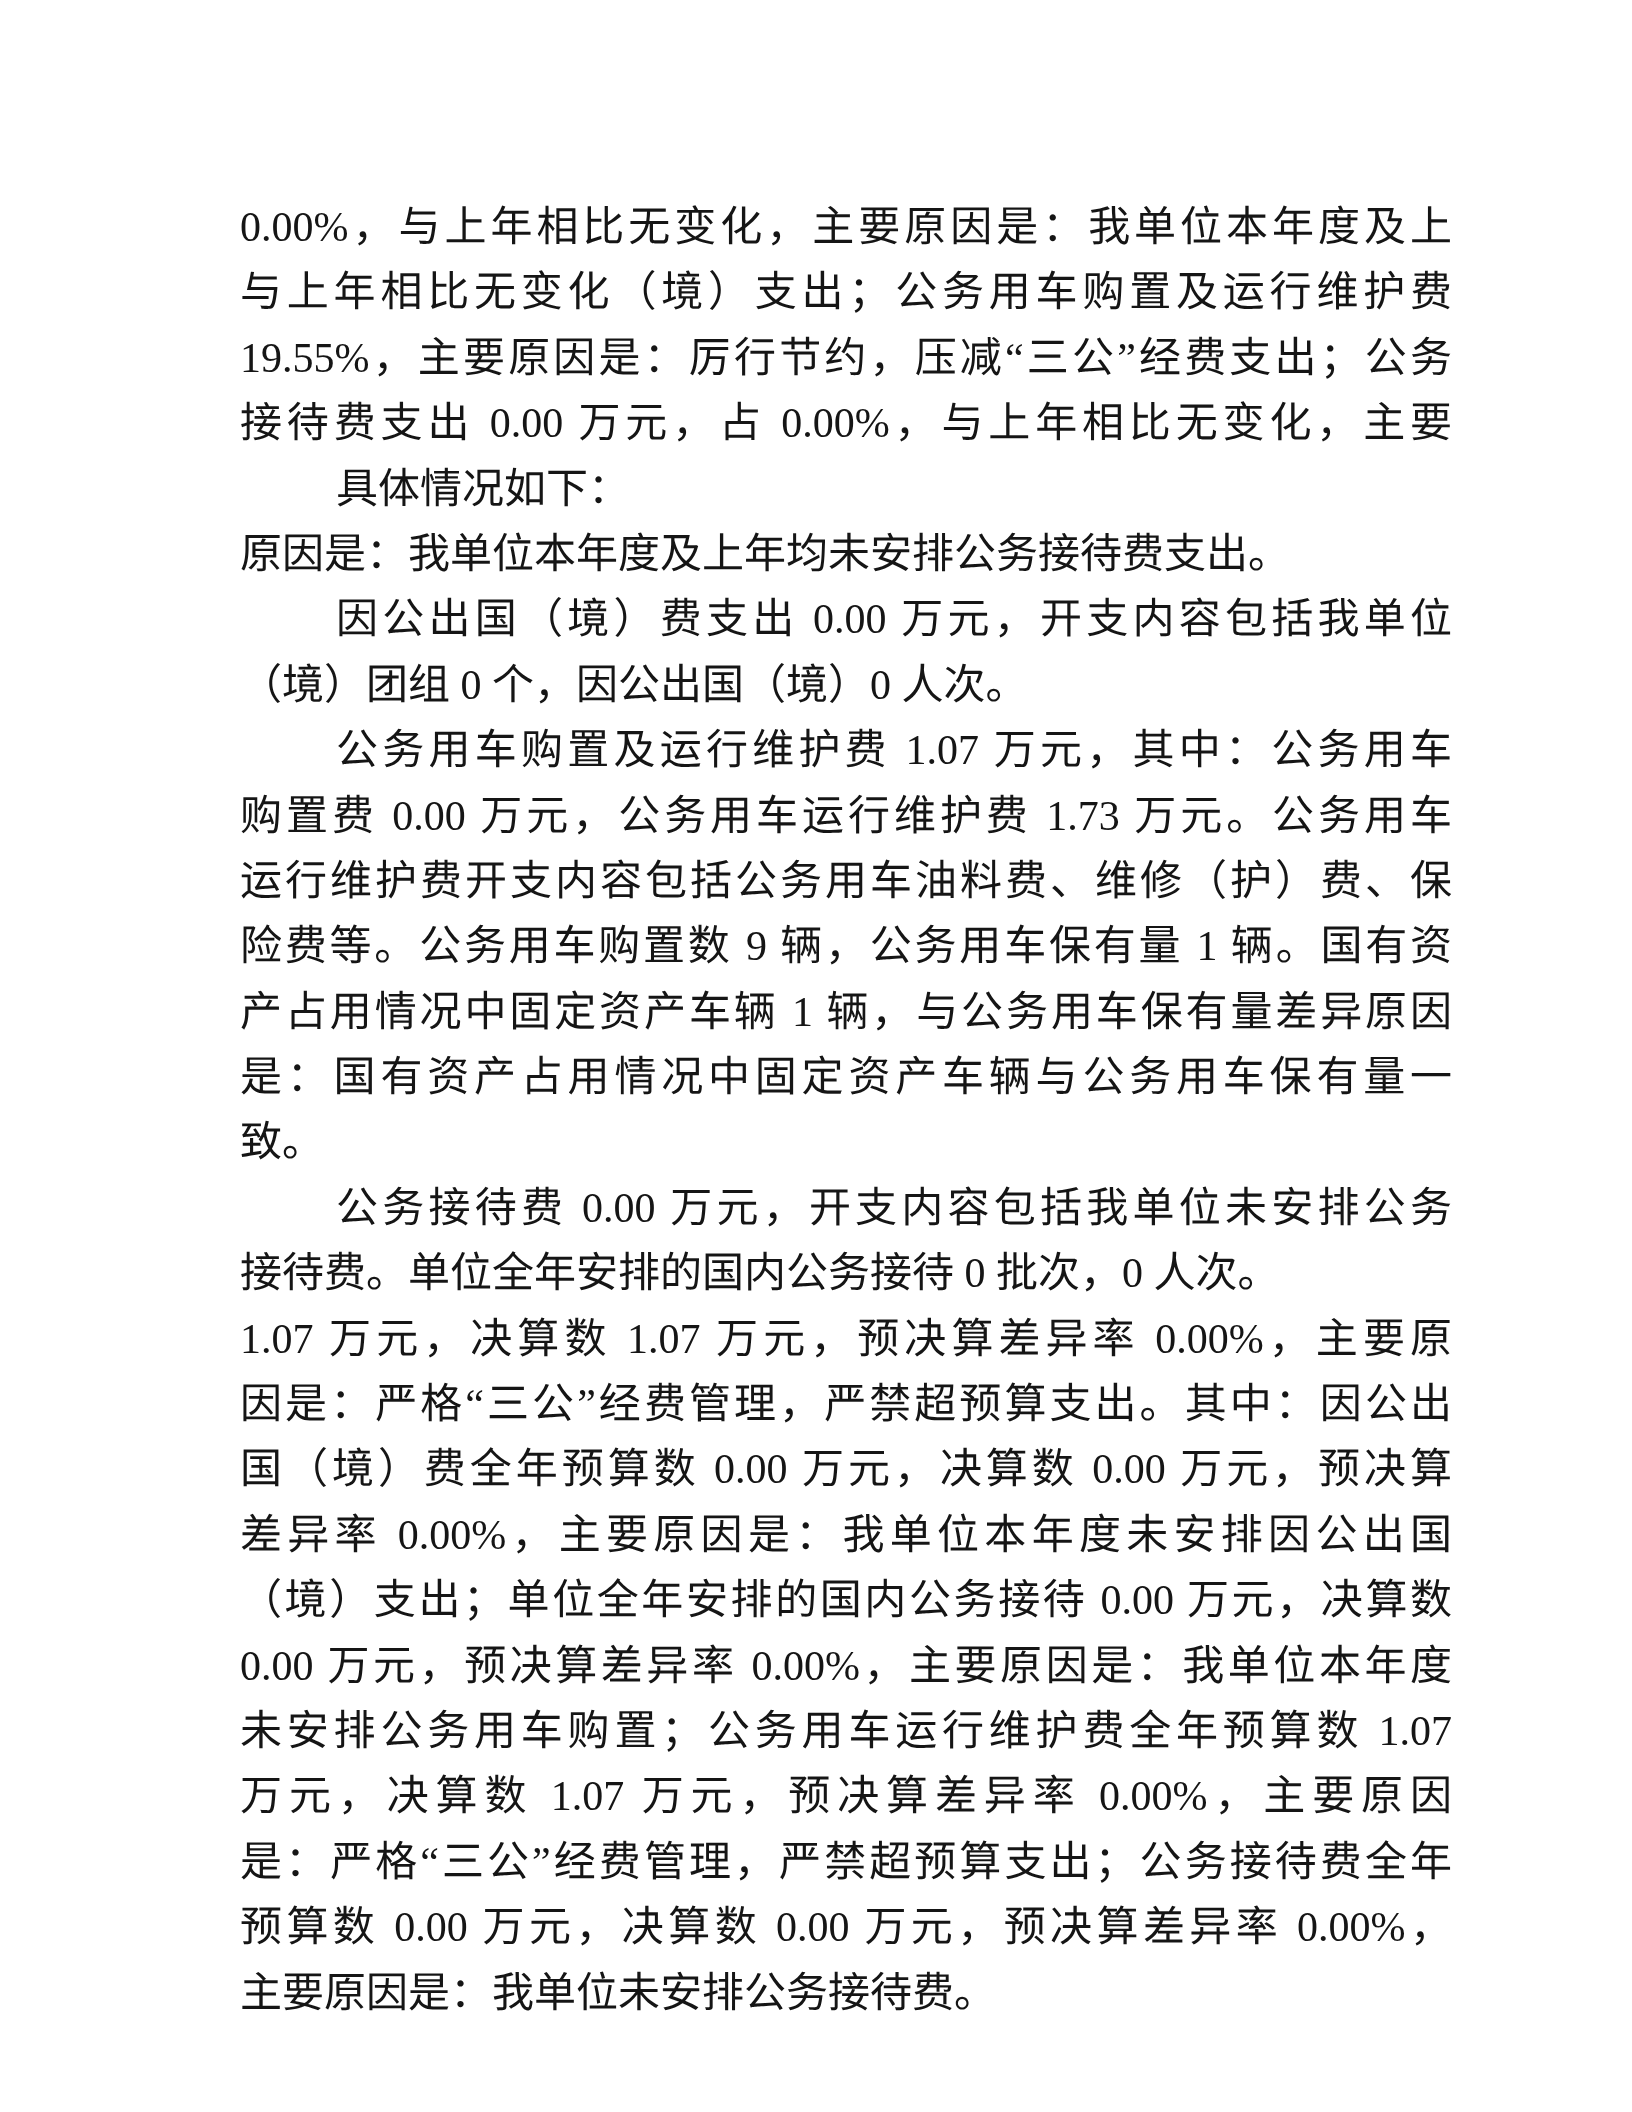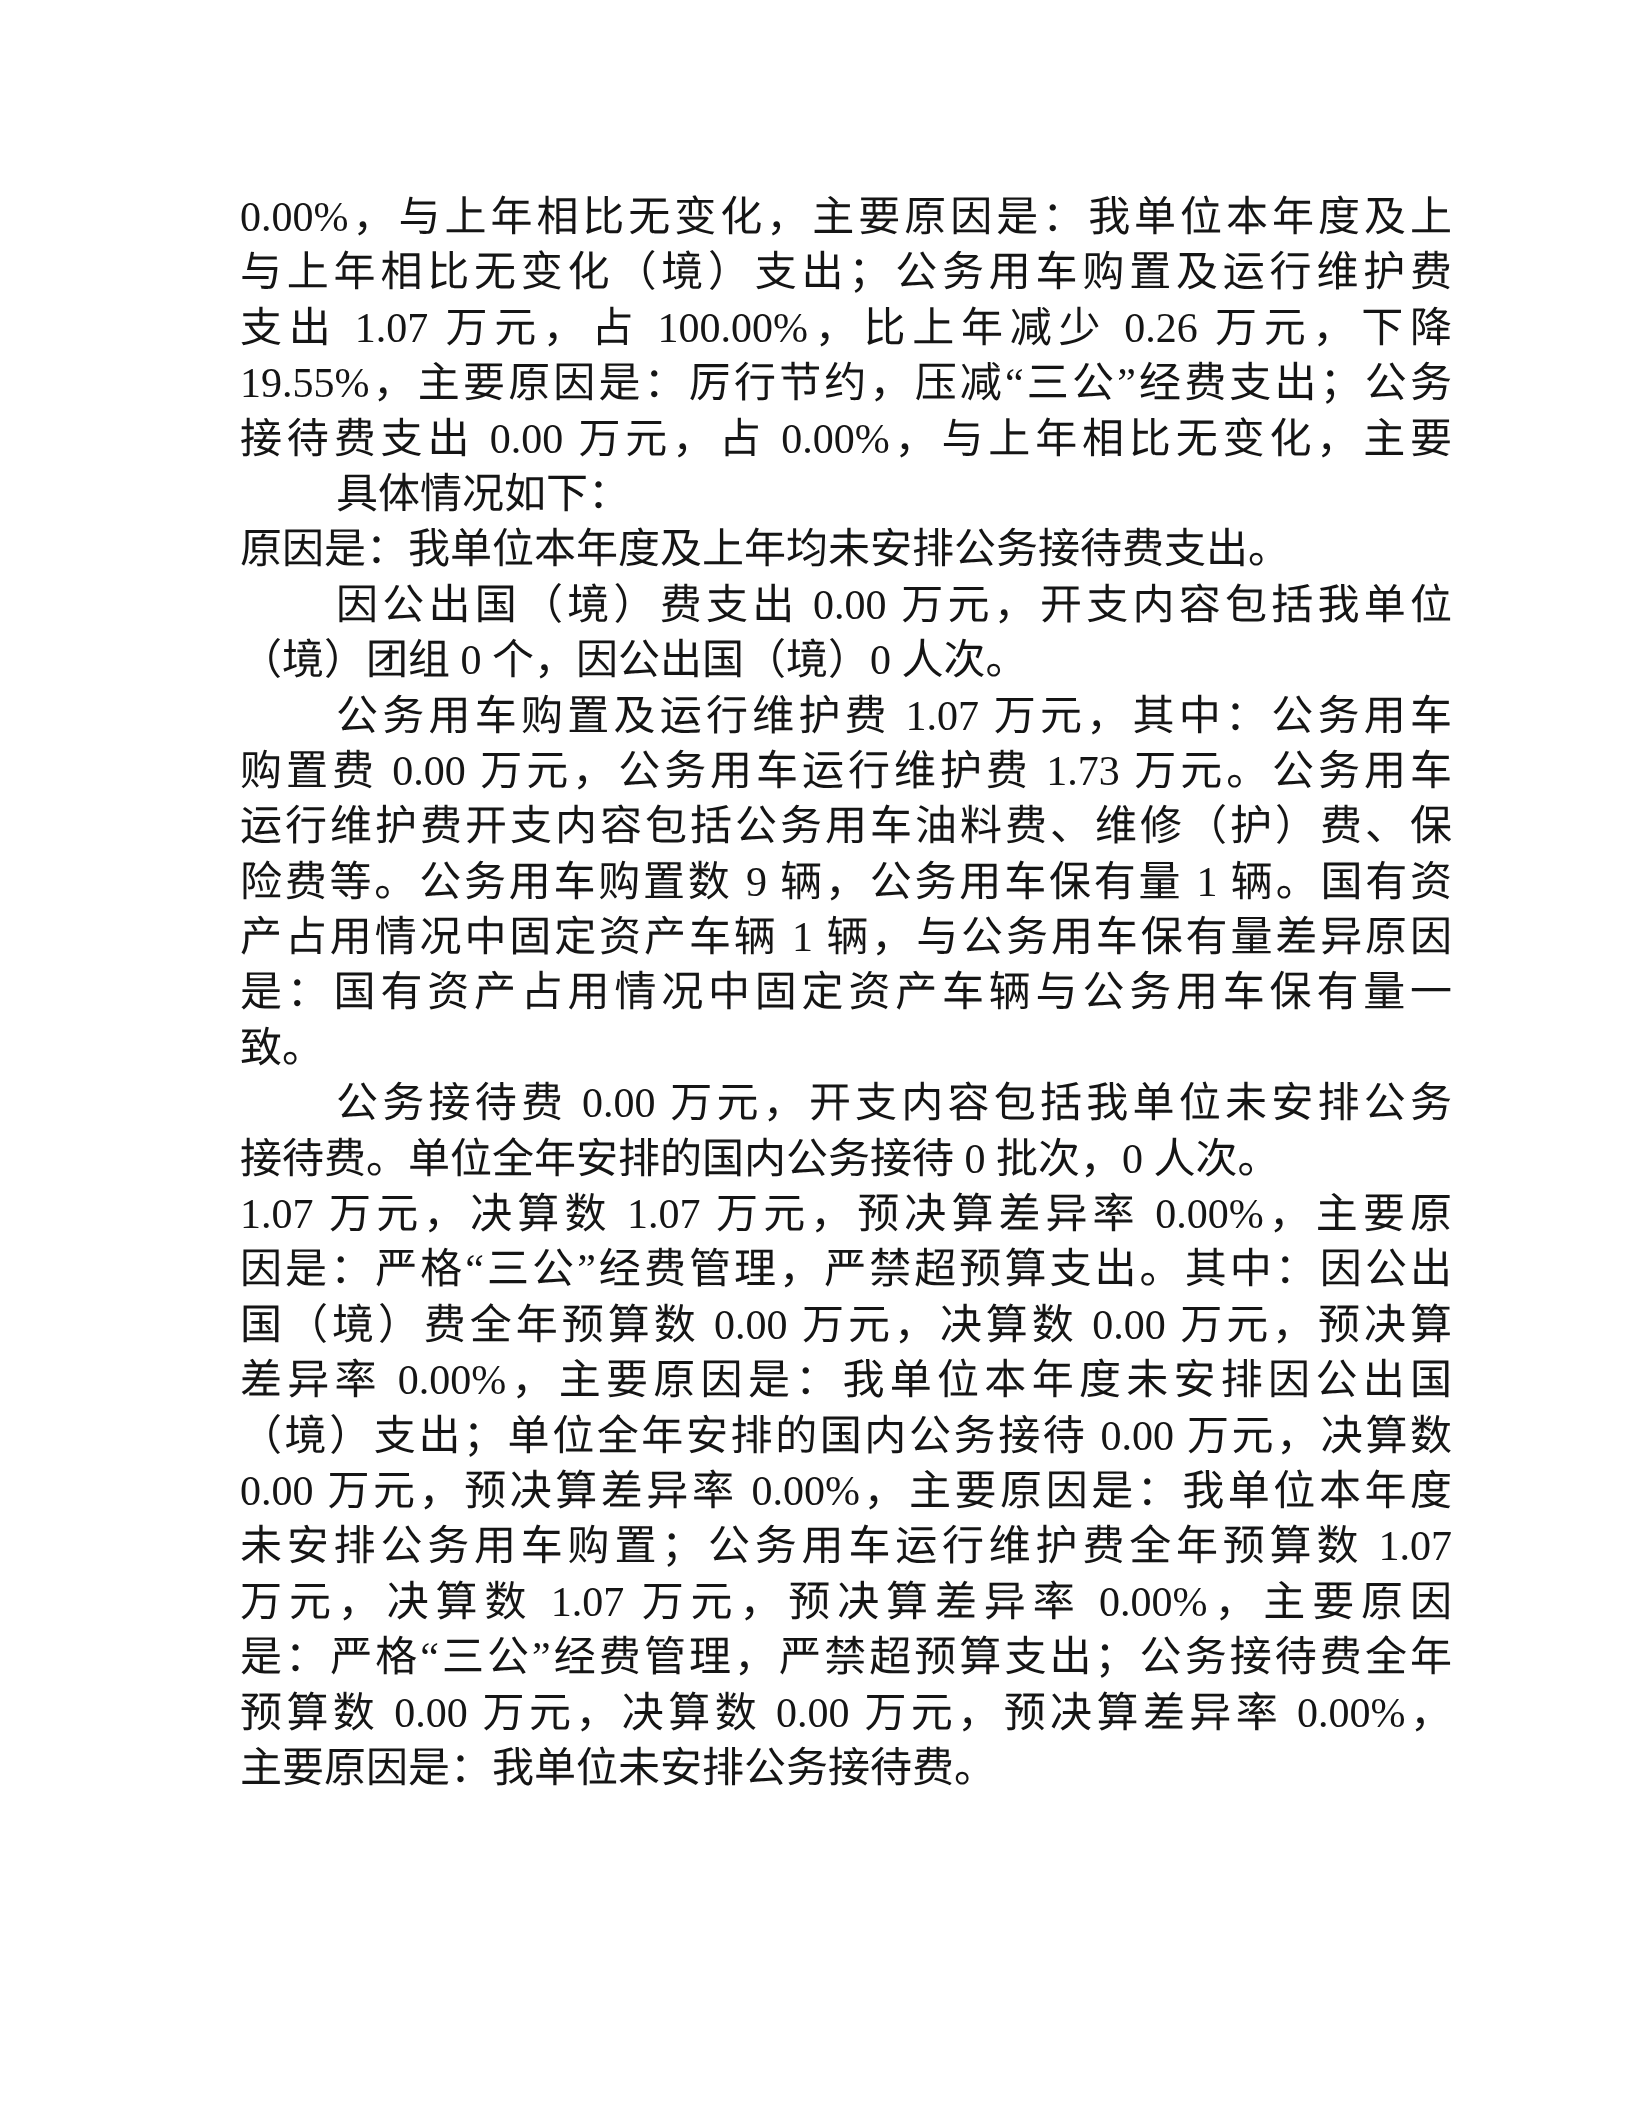--- a/index.html
+++ b/index.html
@@ -26,37 +26,37 @@
   .line {
     font-family: "Liberation Serif", "DejaVu Serif", serif;
     font-size: 42px;
     line-height: 55.4px;
     height: 55.4px;
     color: var(--text-color, #151515);
     white-space: normal;
     text-align: justify;
     text-align-last: left;
     overflow: visible;
+    margin-top: 10px;
   }
   .line.fill {
     text-align-last: justify;
   }
   .line.indent {
     text-indent: 96px;
   }
 </style>
 </head>
 <body>
 
 <div class="page">
   <div class="body-text">
 
   <div class="line fill">0.00%，与上年相比无变化，主要原因是：我单位本年度及上</div>
       <div class="line fill">与上年相比无变化（境）支出；公务用车购置及运行维护费</div>
-      <div class="line fill">支出 1.07 万元，占 100.00%，比上年减少 0.26 万元，下降</div>
       <div class="line fill">19.55%，主要原因是：厉行节约，压减“三公”经费支出；公务</div>
       <div class="line fill">接待费支出 0.00 万元，占 0.00%，与上年相比无变化，主要</div>
       <div class="line indent">具体情况如下：</div>
       <div class="line">原因是：我单位本年度及上年均未安排公务接待费支出。</div>
       <div class="line indent fill">因公出国（境）费支出 0.00 万元，开支内容包括我单位</div>
       <div class="line">（境）团组 0 个，因公出国（境）0 人次。</div>
       <div class="line indent fill">公务用车购置及运行维护费 1.07 万元，其中：公务用车</div>
       <div class="line fill">购置费 0.00 万元，公务用车运行维护费 1.73 万元。公务用车</div>
       <div class="line fill">运行维护费开支内容包括公务用车油料费、维修（护）费、保</div>
       <div class="line fill">险费等。公务用车购置数 9 辆，公务用车保有量 1 辆。国有资</div>

